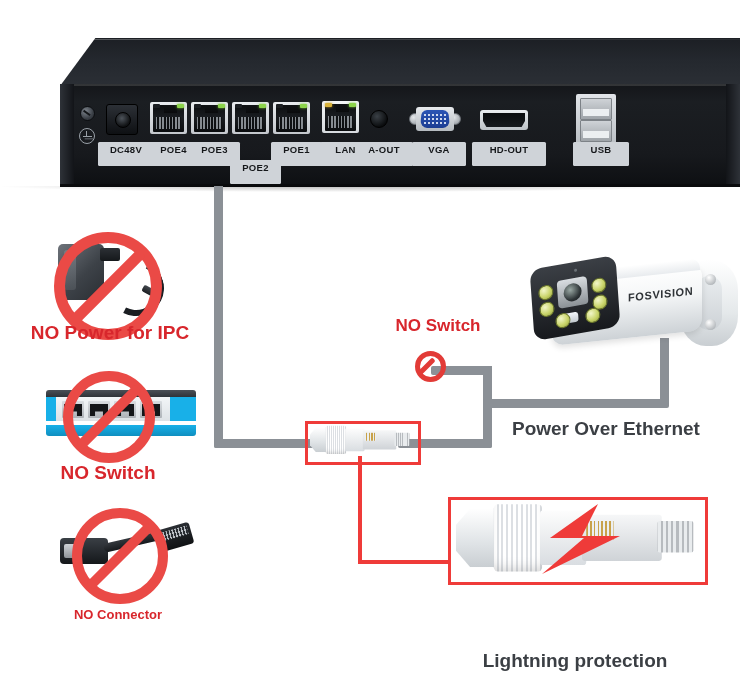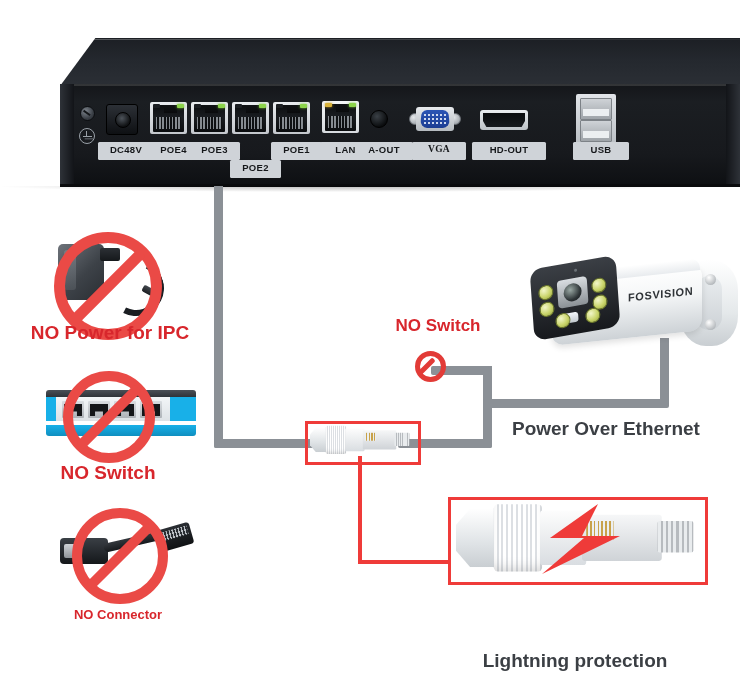--- a/index.html
+++ b/index.html
@@ -30,21 +30,21 @@
     background:radial-gradient(circle at 35% 32%,#7e858d,#3b4047 60%,#23272c);
     border:1px solid #0c0e11;}
   .screw:after{content:"";position:absolute;left:2px;top:5px;width:8px;height:1.5px;
     background:#14171a;transform:rotate(35deg);}
   .gnd{position:absolute;width:14px;height:14px;border-radius:50%;
     border:1.4px solid #9aa1a8;}
   .gnd:before{content:"";position:absolute;left:6px;top:1.5px;width:1.4px;height:5px;background:#9aa1a8;}
   .gnd:after{content:"";position:absolute;left:2.5px;top:6.5px;width:9px;height:1.4px;
     background:#9aa1a8;box-shadow:1.5px 2.4px 0 -0.2px #9aa1a8,3px 4.6px 0 -0.6px #9aa1a8;}
 
-  .plabel{position:absolute;height:18px;line-height:15px;padding:0 5px;
+  .plabel{position:absolute;height:24px;line-height:15px;padding:0 5px;
     background:#cfd3d8;color:#15171a;font-size:9.5px;font-weight:bold;
     letter-spacing:.3px;border-radius:1.5px;text-align:center;}
 
   .dcjack{position:absolute;width:30px;height:29px;border-radius:3px;
     background:linear-gradient(180deg,#2c3036,#0e1013);border:1px solid #000;}
   .dcjack:after{content:"";position:absolute;left:8px;top:7px;width:14px;height:14px;
     border-radius:50%;background:radial-gradient(circle at 42% 38%,#4e545b,#101214 68%);
     border:1px solid #000;}
 
   .rj45{position:absolute;width:37px;height:32px;border-radius:2px;
@@ -268,21 +268,21 @@
     <div class="ajack" style="left:310px;top:72px;"></div>
     <div class="plabel" style="left:295px;top:104px;width:48px;">A-OUT</div>
 
     <div class="vga" style="left:349px;top:68px;">
       <div class="ear l"></div>
         <div class="ear r"></div>
       <div class="body"></div>
         <div class="blue"></div>
         <div class="dots"></div>
     </div>
-    <div class="plabel" style="left:352px;top:104px;width:44px;font-family:Liberation Serif, serif;">VGA</div>
+    <div class="plabel" style="left:352px;top:104px;width:44px;">VGA</div>
 
     <div class="hdmi" style="left:420px;top:72px;">
         <div class="in"></div>
       </div>
     <div class="plabel" style="left:412px;top:104px;width:64px;">HD-OUT</div>
 
     <div class="usb" style="left:516px;top:56px;">
       <div class="slot t"></div>
         <div class="slot b"></div>
       </div>

